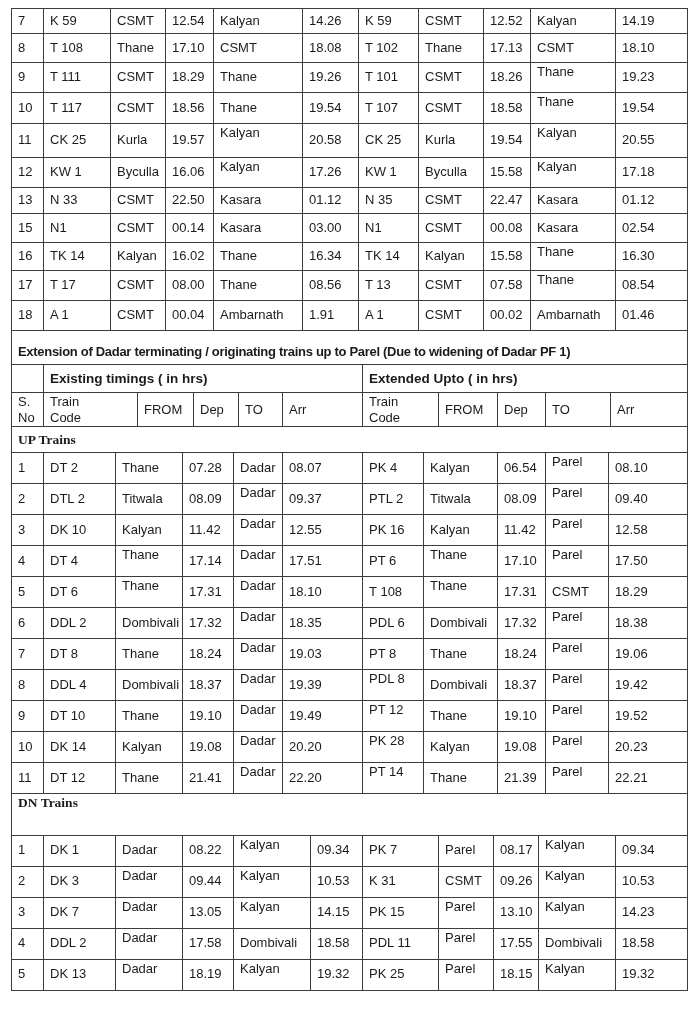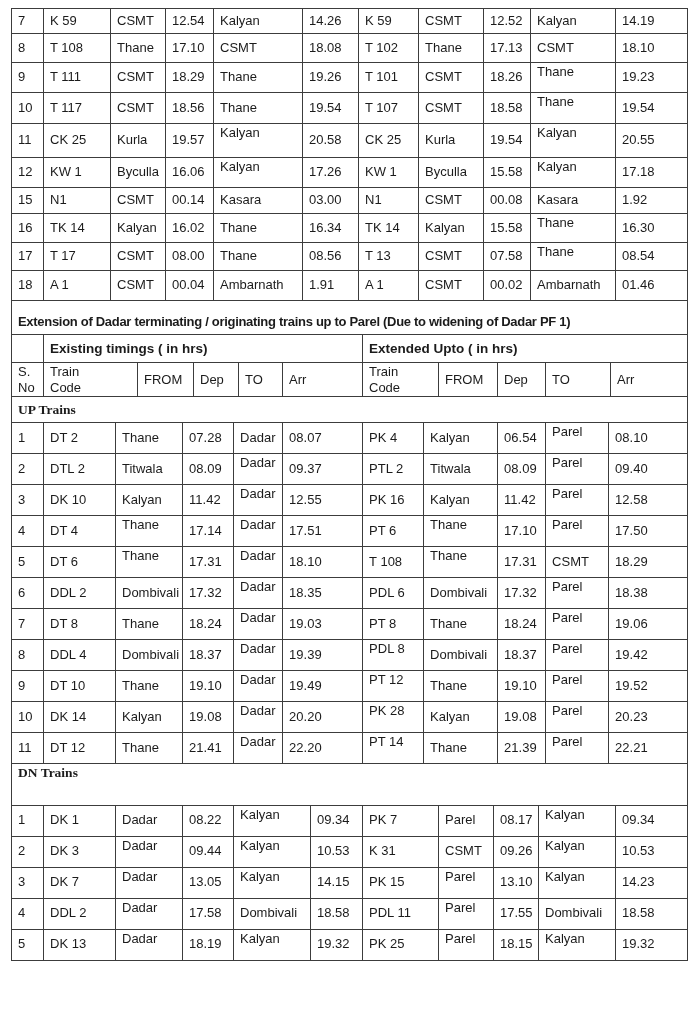--- a/index.html
+++ b/index.html
@@ -136,34 +136,47 @@
           <td>16.06</td>
           <td class="vtop">Kalyan</td>
           <td>17.26</td>
           <td>KW 1</td>
           <td>Byculla</td>
           <td>15.58</td>
           <td class="vtop">Kalyan</td>
           <td>17.18</td>
         </tr>
 
+        <tr>
+          <td>13</td>
+          <td>N 33</td>
+          <td>CSMT</td>
+          <td>22.50</td>
+          <td>Kasara</td>
+          <td>01.12</td>
+          <td>N 35</td>
+          <td>CSMT</td>
+          <td>22.47</td>
+          <td>Kasara</td>
+          <td>01.12</td>
+        </tr>
 
 
         <tr>
           <td>15</td>
           <td>N1</td>
           <td>CSMT</td>
           <td>00.14</td>
           <td>Kasara</td>
           <td>03.00</td>
           <td>N1</td>
           <td>CSMT</td>
           <td>00.08</td>
           <td>Kasara</td>
-          <td>1.92</td>
+          <td>02.54</td>
         </tr>
 
         <tr>
           <td>16</td>
           <td>TK 14</td>
           <td>Kalyan</td>
           <td>16.02</td>
           <td>Thane</td>
           <td>16.34</td>
           <td>TK 14</td>

